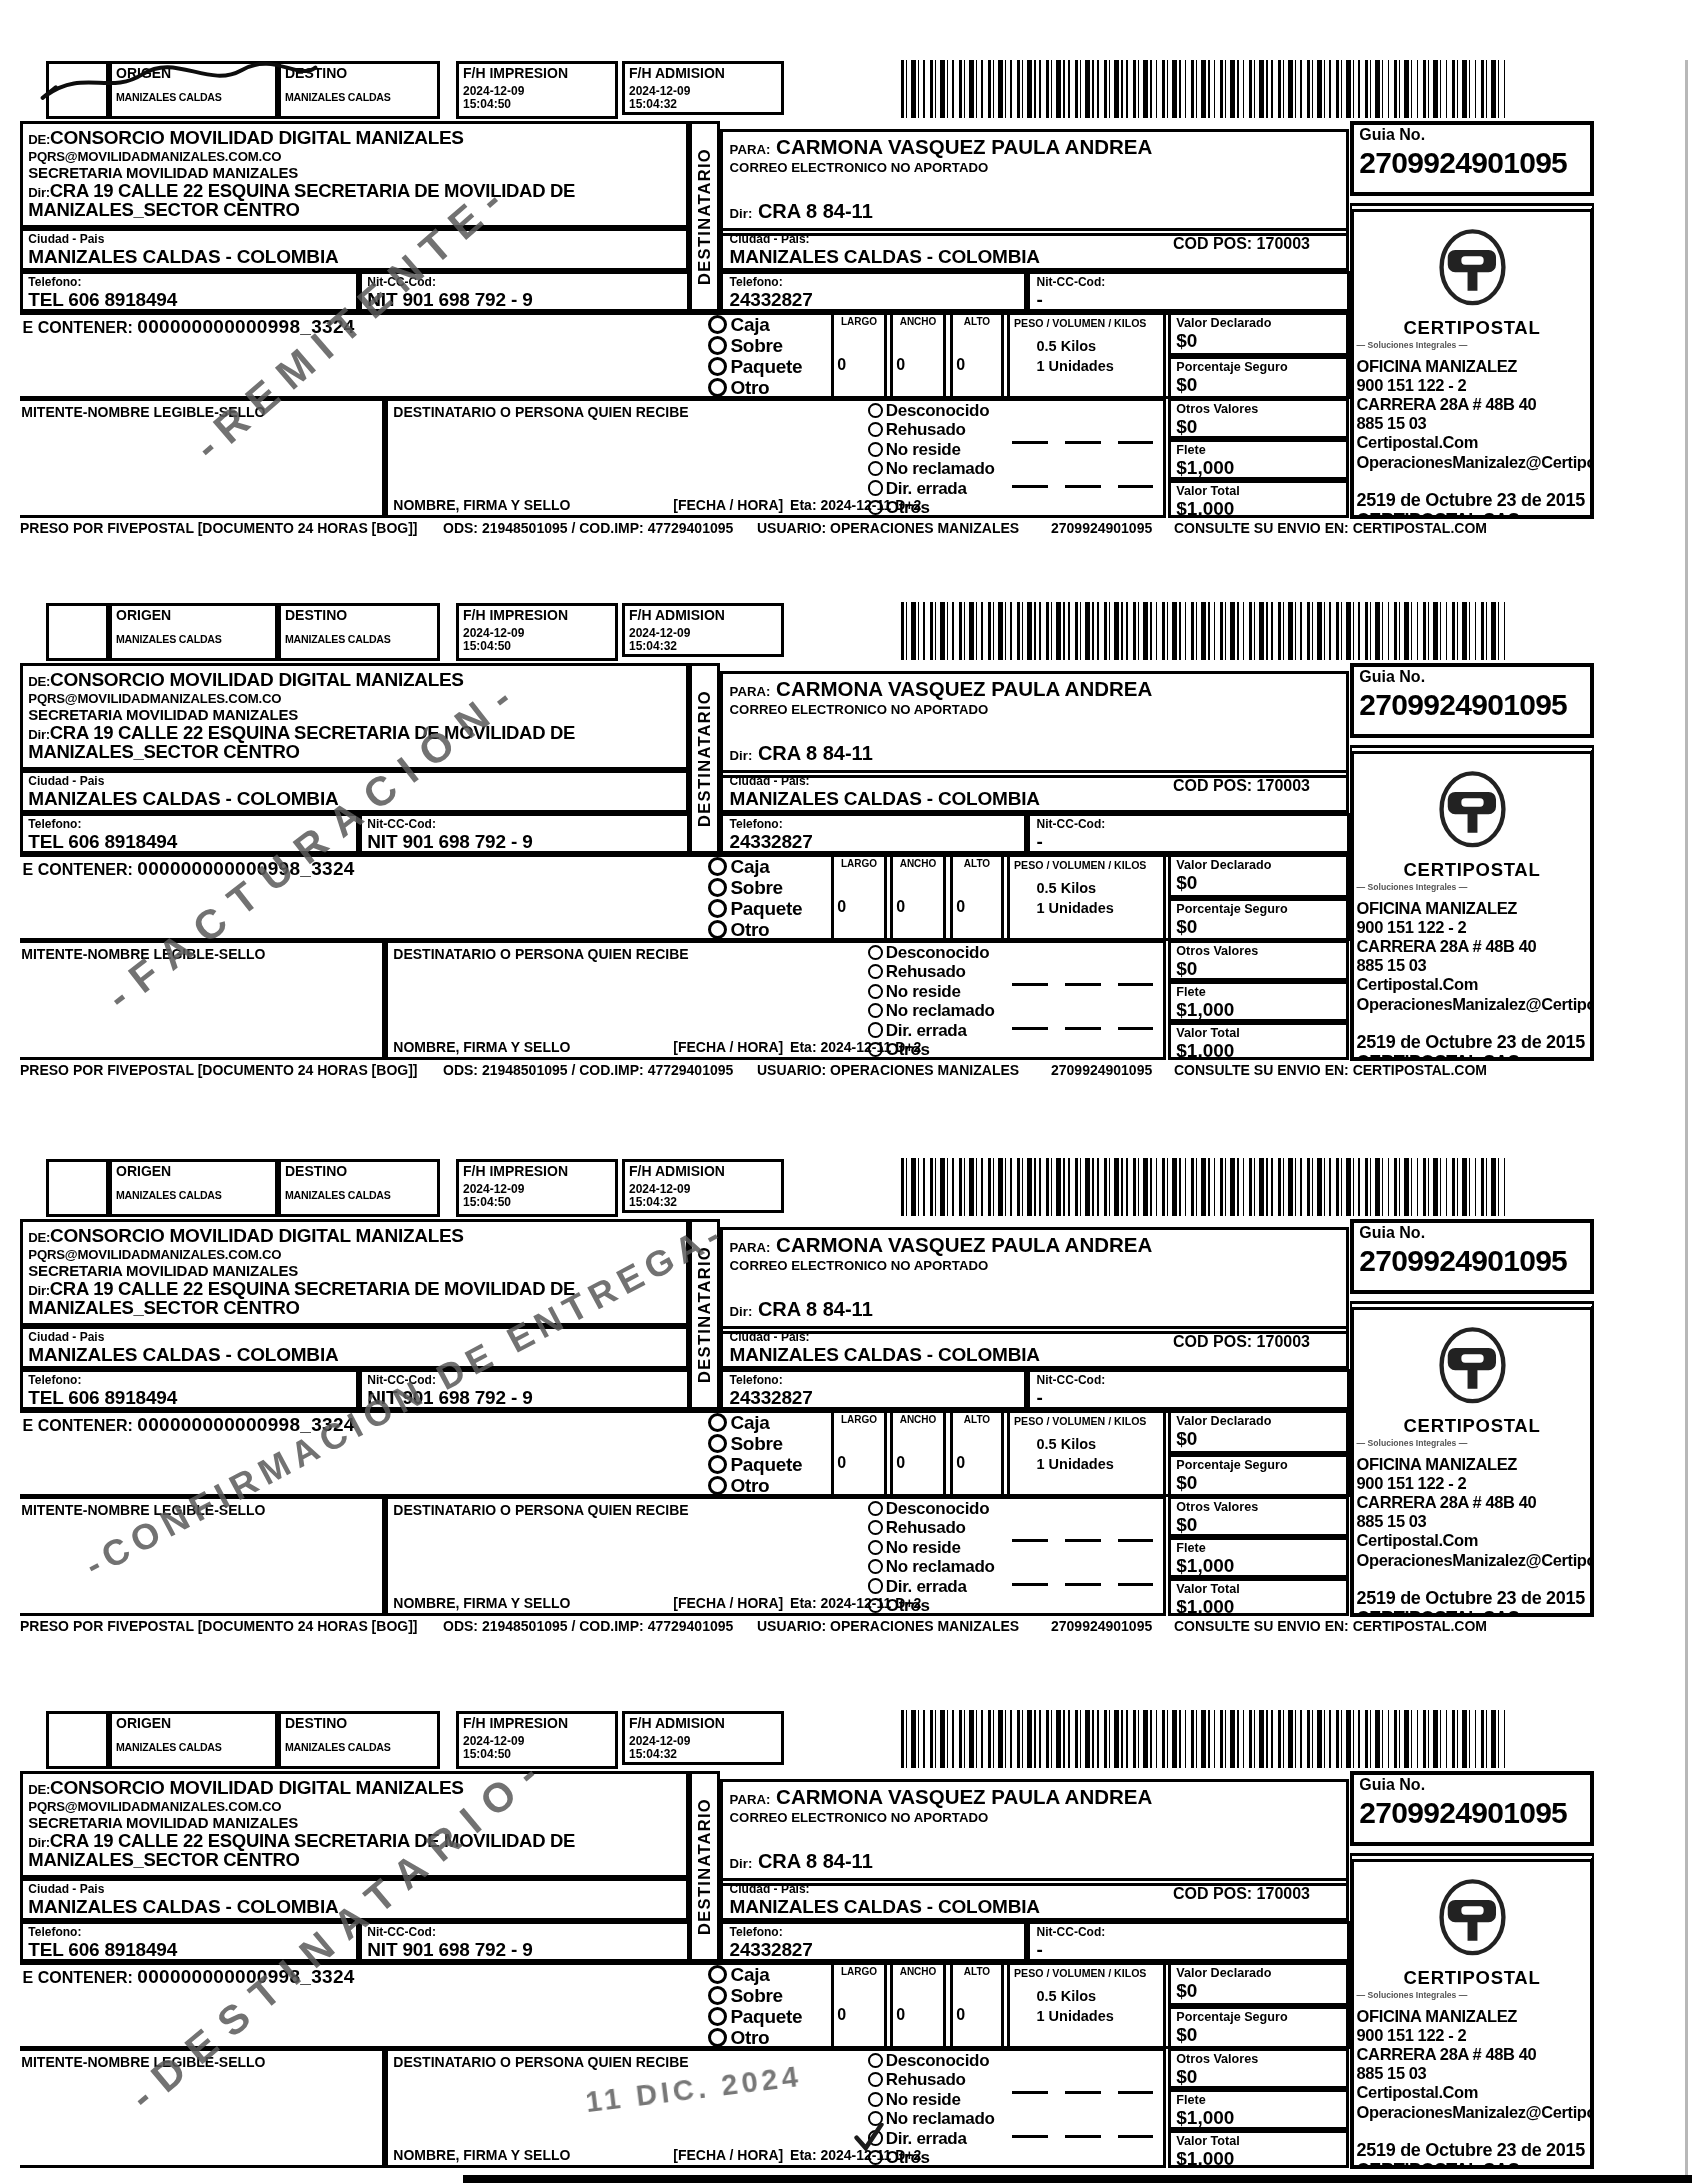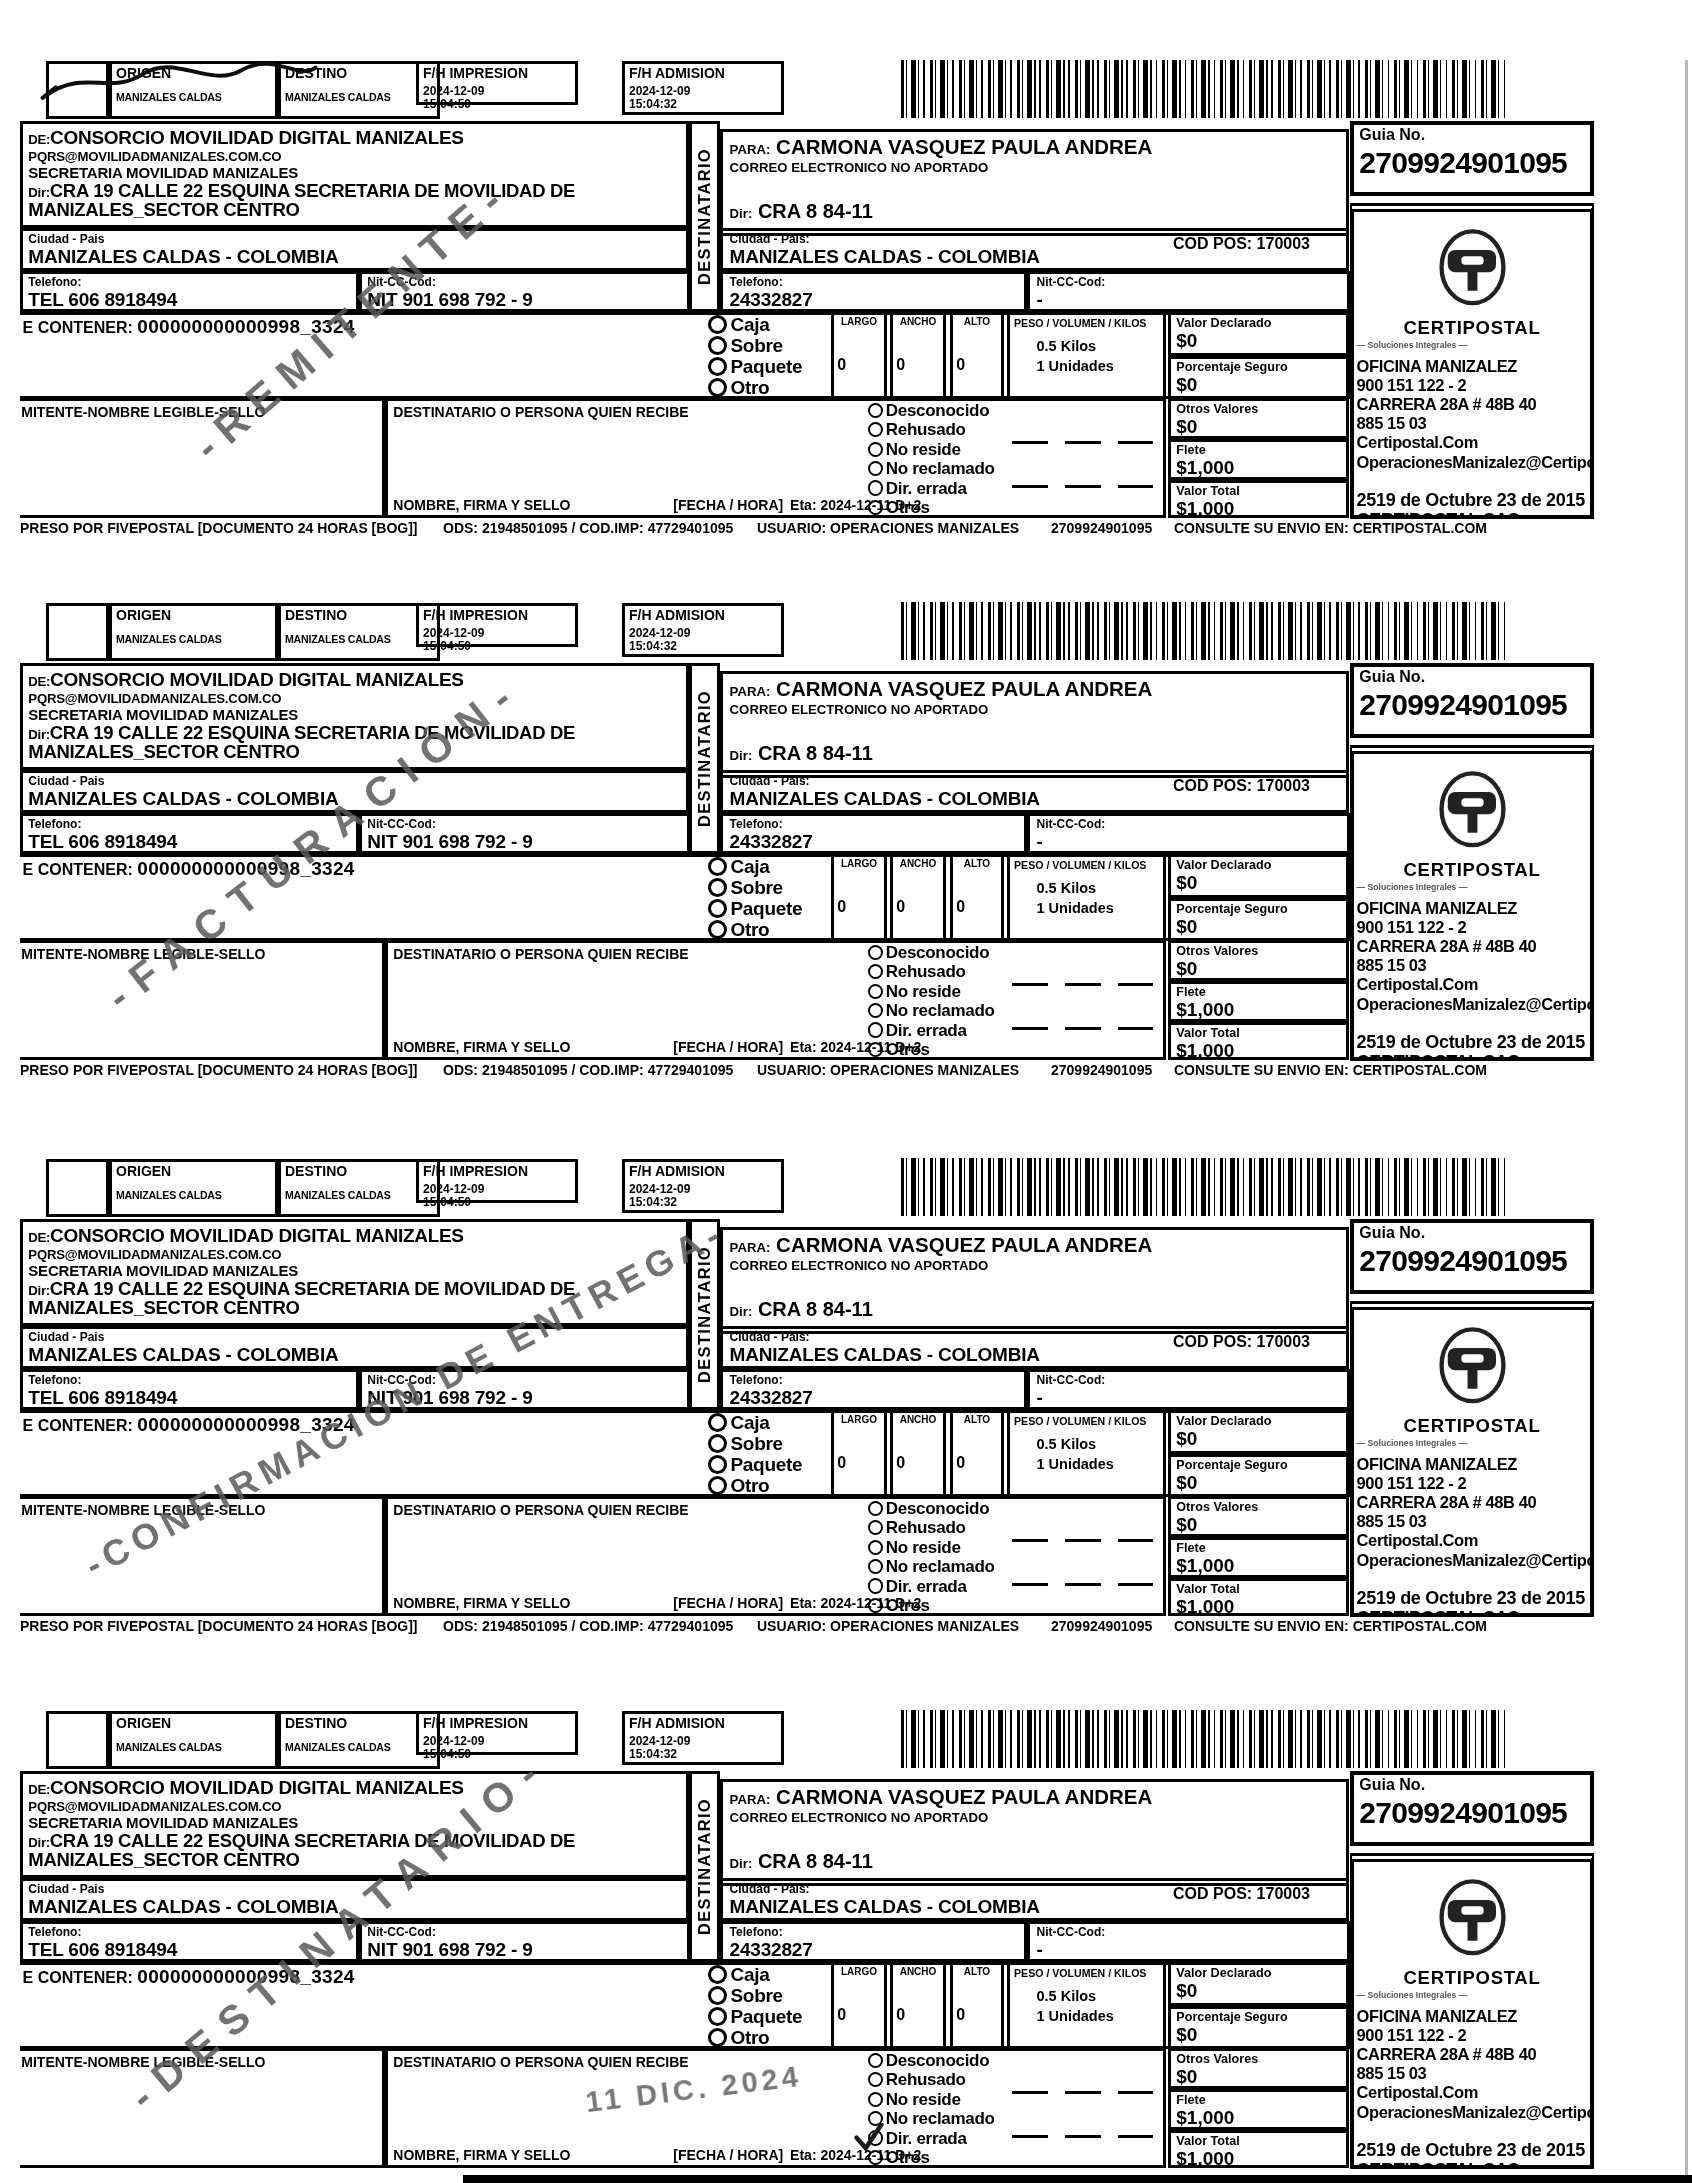--- a/index.html
+++ b/index.html
@@ -5,21 +5,21 @@
   html,body{margin:0;padding:0;background:#e8e8e8}
   #page{position:relative;width:1693px;height:2183px;background:#ffffff;overflow:hidden;
         font-family:"Liberation Sans",sans-serif;font-weight:bold;color:#000;}
   .abs{position:absolute;box-sizing:border-box}
   .bx{border:3.3px solid #000}
   .label{position:absolute;left:20px;width:1577px;height:486px}
   
   .hd-empty{left:26.4px;top:5.3px;width:63px;height:58px}
   .hd-origen{left:89px;top:5.3px;width:169px;height:58px;padding:2px 4px}
   .hd-destino{left:258px;top:5.3px;width:162px;height:58px;padding:2px 4px}
-  .hd-imp{left:396px;top:5.3px;width:162px;height:44px;padding:2px 4px}
+  .hd-imp{left:436px;top:5.3px;width:162px;height:58px;padding:2px 4px}
   .hd-adm{left:602px;top:5.3px;width:162px;height:54px;padding:2px 4px}
   .hd-lab{font-size:14px;line-height:1.1}
   .hd-val{font-size:10.6px;margin-top:9.3px;letter-spacing:-0.2px}
   .hd-dt{font-size:12px;line-height:1.15;margin-top:3px}
   .barcode{left:881px;top:4px;width:606px;height:58px;
     background:repeating-linear-gradient(90deg,#000 0 2.6px,#fff 2.6px 4.6px,#000 4.6px 6px,#fff 6px 10px,#000 10px 15px,#fff 15px 17px,#000 17px 18.5px,#fff 18.5px 22.5px,#000 22.5px 24.5px,#fff 24.5px 29px)}
   
   .de-box{left:0;top:65px;width:669px;height:107px;padding:2.6px 5.3px;overflow:hidden}
   .de-name{font-size:19px;letter-spacing:-0.3px;white-space:nowrap}
   .de-pref{font-size:13.2px}

